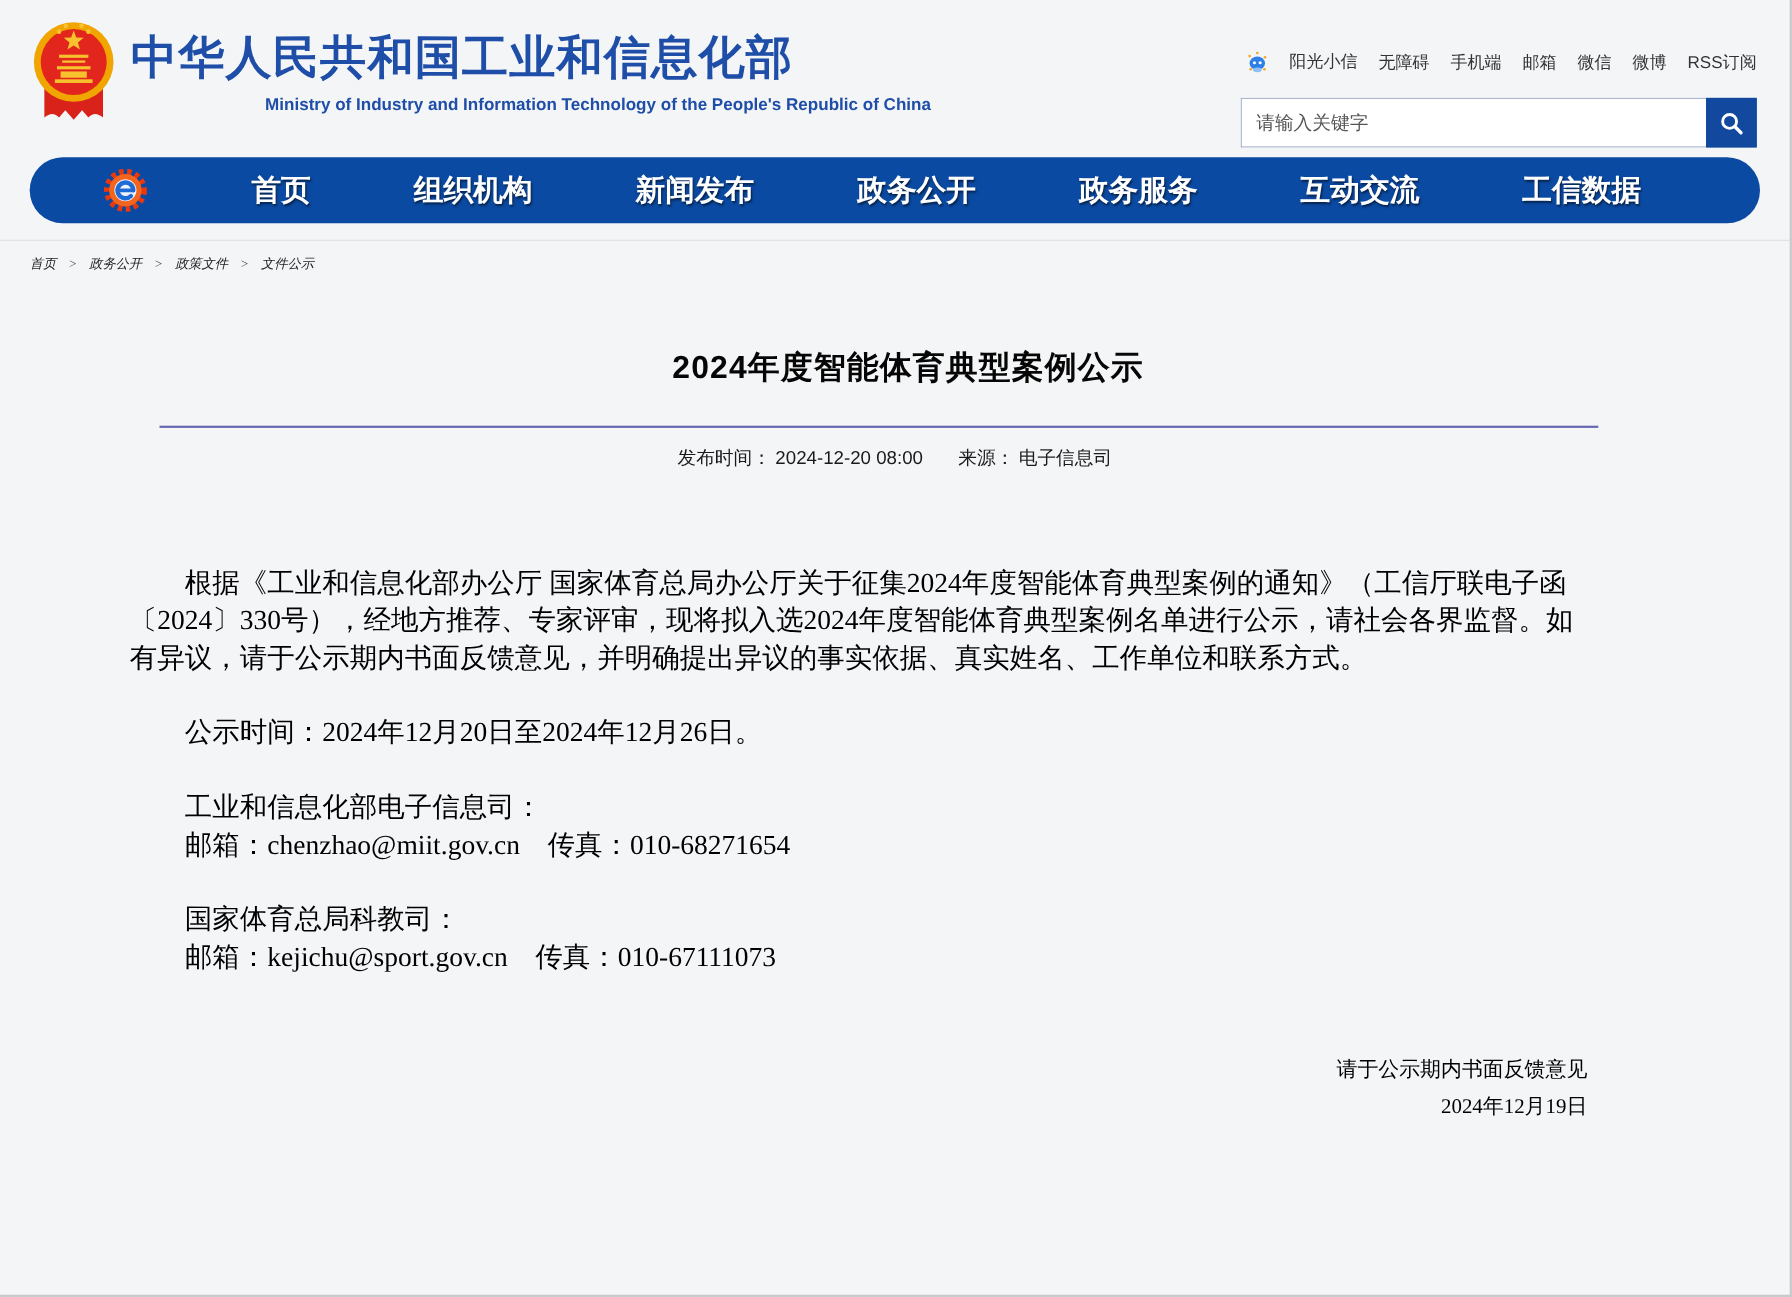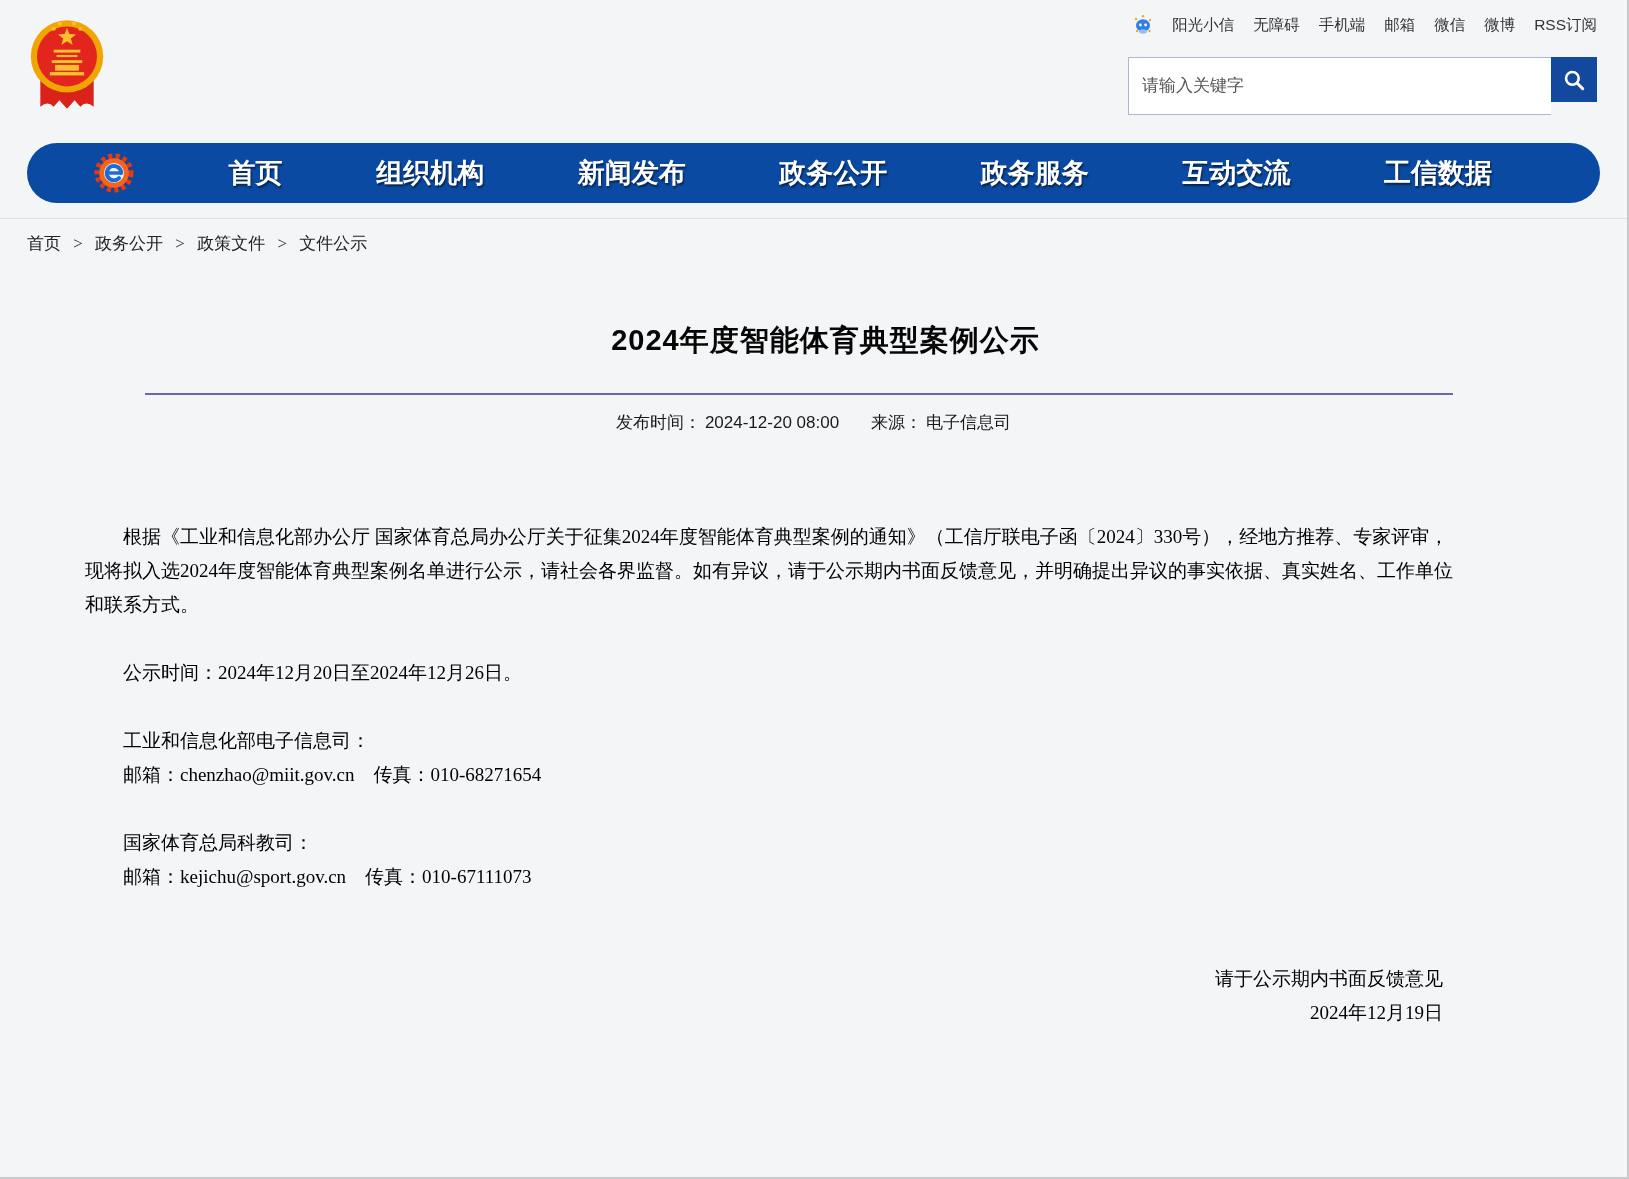--- a/index.html
+++ b/index.html
@@ -21,21 +21,21 @@
   .site-title {
     font-size:42px; font-weight:bold; color:#1f4ea8; letter-spacing:1px;
     margin-top:14px; white-space:nowrap;
   }
   .site-subtitle {
     font-size:15.5px; font-weight:bold; color:#1f4ea8;
     margin-left:122px; margin-top:7px; white-space:nowrap;
   }
   .header-right { display:flex; flex-direction:column; align-items:flex-end; padding-top:4px; }
   .quick-links { display:flex; align-items:center; gap:19px; font-size:15.5px; color:#333; }
-  .quick-links .ql-item { cursor:pointer; white-space:nowrap; display:flex; align-items:flex-end; gap:18px; }
+  .quick-links .ql-item { cursor:pointer; white-space:nowrap; display:flex; align-items:flex-start; gap:18px;margin-top:32px; }
   .search-bar { margin-top:21px; display:flex; width:469px; height:58px; }
   .search-bar input {
     flex:1; border:1px solid #aab6d2; border-right:none; background:#fff;
     font-size:17px; color:#444; padding:0 13px; outline:none;
     font-family:"Liberation Sans", sans-serif;
   }
   .search-bar input::placeholder { color:#555; }
   .search-btn {
     width:46px; height:45px; background:#12499e; border:1px solid #12499e;
     display:flex; align-items:center; justify-content:center; cursor:pointer;
@@ -51,40 +51,41 @@
   .nav-logo { width:42px; height:42px; flex:0 0 auto; }
   .nav-item {
     color:#fff; font-size:27px; font-weight:bold; white-space:nowrap; cursor:pointer;
     text-shadow:1px 2px 2px rgba(0,0,0,.55);
   }
 
   .header-sep { margin-top:15px; border-top:1px solid #dfe0e6; }
 
   
   .breadcrumb {
-    padding:13px 0 0 27px; font-size:17px; color:#222;
+    padding:13px 0 0 27px; font-size:12px; color:#222;
     font-family:"Liberation Serif", serif;
+    font-style:italic;
   }
   .breadcrumb .crumb { cursor:pointer; }
   .breadcrumb .sep { margin:0 8px; color:#333; }
 
   
   .article-title {
     text-align:center; margin-top:66px;
     font-size:29px; font-weight:bold; color:#060606; letter-spacing:1px;margin-left:24px;
   }
   .title-divider { margin:32px 174px 0 145px; border-top:2px solid #6767b2; }
   .article-meta { text-align:center; margin-top:16px; font-size:17px; color:#1a1a1a; }
   .article-meta .meta-value { margin-left:4px; }
   .article-meta .src-label { margin-left:32px; }
 
   .article-body {
-    margin:86px 174px 0 85px;
+    margin:86px 174px 0 118px;
     font-family:"Liberation Serif", serif;
-    font-size:19px; line-height:34px; color:#000;
+    font-size:25px; line-height:34px; color:#000;
   }
   .article-body p { text-indent:2em; margin:0 0 34px 0; }
   .article-body p.tight { margin-bottom:0; }
   .article-body p.wide { margin-bottom:68px; }
   .article-body p.attach { margin-bottom:0; cursor:pointer; }
 
   .article-signature {
     margin:0 184px 0 145px; text-align:right;
     font-family:"Liberation Serif", serif;
     font-size:19px; line-height:34px; color:#000;
@@ -103,20 +104,24 @@
       <circle cx="28" cy="17" r="2.2" fill="#f7c22e"></circle>
       <circle cx="34.5" cy="11.5" r="2.2" fill="#f7c22e"></circle>
       <circle cx="49.5" cy="11.5" r="2.2" fill="#f7c22e"></circle>
       <circle cx="56" cy="17" r="2.2" fill="#f7c22e"></circle>
       <rect x="28" y="39" width="28" height="3" fill="#f7c22e"></rect>
       <rect x="31" y="44.5" width="22" height="2.2" fill="#f7c22e"></rect>
       <rect x="26" y="50" width="32" height="3" fill="#f7c22e"></rect>
       <rect x="29.5" y="55" width="25" height="6" fill="#f7c22e"></rect>
       <rect x="24" y="62.5" width="36" height="3.5" fill="#f7c22e"></rect>
     </svg>
+    <div class="brand-text">
+      <div class="site-title">中华人民共和国工业和信息化部</div>
+      <div class="site-subtitle">Ministry of Industry and Information Technology of the People's Republic of China</div>
+    </div>
   </div>
 
   <div class="header-right">
     <div class="quick-links">
       <span class="ql-item">
         <svg width="22" height="22" viewBox="0 0 22 22">
           <circle cx="4" cy="5" r="1.2" fill="#f5a623"></circle>
           <circle cx="18" cy="6" r="1.2" fill="#f5a623"></circle>
           <circle cx="11" cy="2.2" r="1.2" fill="#f5a623"></circle>
           <circle cx="5" cy="17" r="1.2" fill="#f5a623"></circle>

